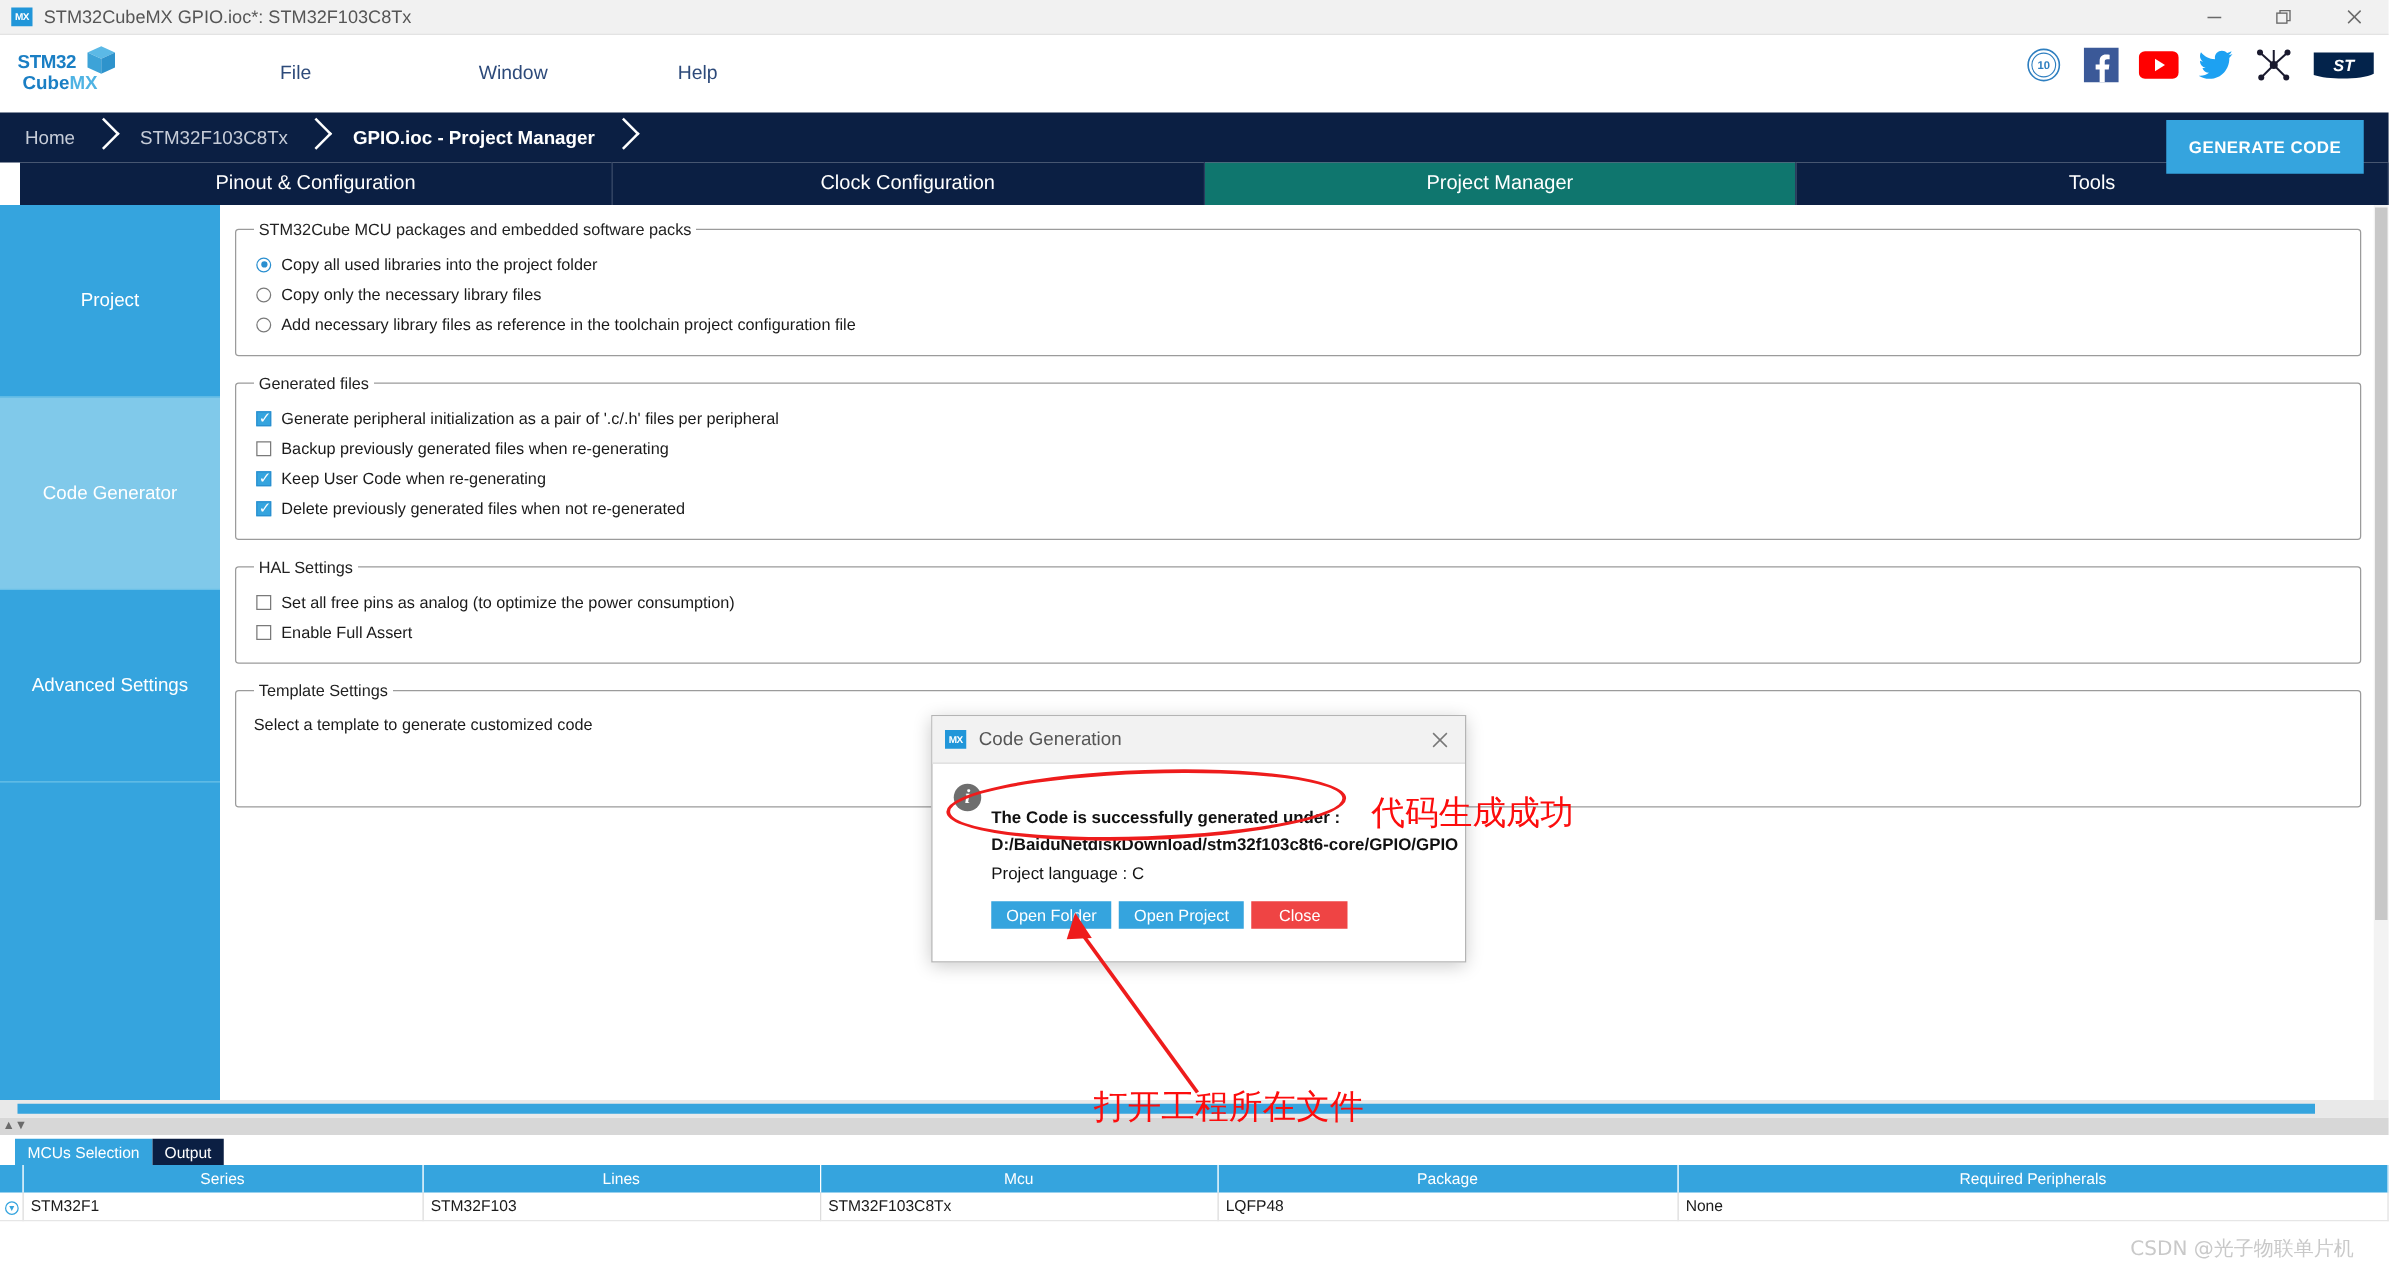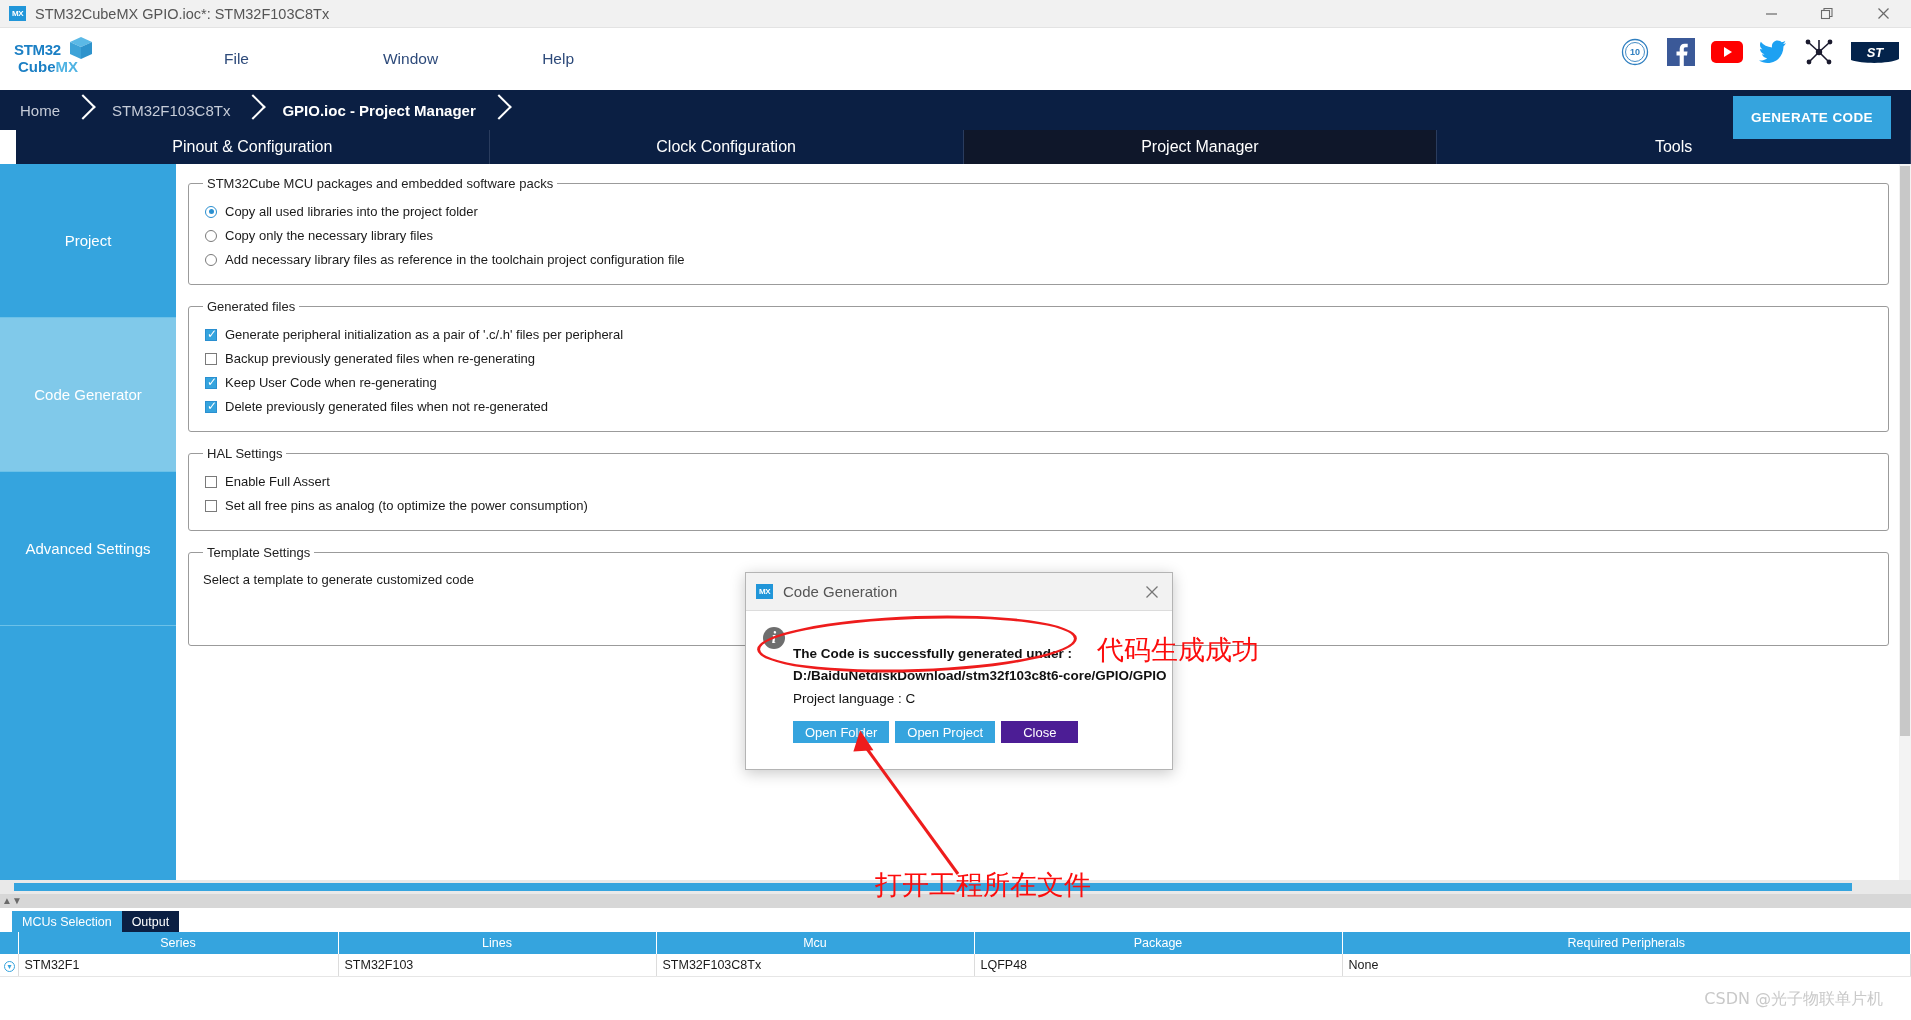--- a/index.html
+++ b/index.html
@@ -58,21 +58,21 @@
     padding: 0 18px; cursor: pointer;
   }
 
   
   .maintabs { height: 34px; display: flex; padding-left: 16px; }
   .mtab {
     flex: 1; background: #0b1f43; color: #ffffff; font-size: 16px;
     display: flex; align-items: center; justify-content: center;
     border-right: 1px solid #2a3c5e; cursor: pointer;
   }
-  .mtab.active { background: #0f172a; }
+  .mtab.active { background: #0f766e; }
 
   
   .bodyarea { position: relative; height: 716px; display: flex; background: #fff; }
   .sidebar { width: 176px; background: #35a4de; flex: none; display: flex; flex-direction: column; }
   .side-item {
     height: 154px; display:flex; align-items:center; justify-content:center;
     color: #ffffff; font-size: 15px; border-bottom: 1px solid #6cc1e8; cursor:pointer;
     text-align:center;
   }
   .side-item.active { background: #80c9ea; }
@@ -133,21 +133,21 @@
     font-weight: bold; font-style: italic; display:flex; align-items:center; justify-content:center;
     font-family: "Liberation Serif", serif;
   }
   .dlg-line1 { position:absolute; left: 47px; top: 35px; font-size: 13.5px; font-weight: bold; color:#111; white-space: nowrap;}
   .dlg-line2 { position:absolute; left: 47px; top: 57px; font-size: 13.5px; font-weight: bold; color:#111; white-space: nowrap;}
   .dlg-line3 { position:absolute; left: 47px; top: 80px; font-size: 13.5px; color:#111; }
   .dlg-btns { position:absolute; left: 47px; top: 110px; display:flex; gap: 6px; }
   .dbtn { height: 22px; padding: 0 12px; font-size: 13px; color:#fff; display:flex;
     align-items:center; justify-content:center; cursor:pointer; border:none; }
   .dbtn.primary { background: #35a4de; }
-  .dbtn.grey { background: #4c1d95; padding: 0 22px; }
+  .dbtn.grey { background: #ef4444; padding: 0 22px; }
 
   
   .annot-ellipse {
     position:absolute; left: 757px; top: 452px; width: 320px; height: 56px;
     border: 3px solid #ee1c1c; border-radius: 50%; z-index: 60; pointer-events:none;
     transform: rotate(-2deg);
   }
   .annot-cn1 {
     position:absolute; left: 1097px; top: 468px; font-size: 27px; color: #fc0d0d;
     z-index: 60; white-space: nowrap;
@@ -360,25 +360,25 @@
         <div class="optrow">
           <span class="cbox on"></span>
           <span class="lbl">Delete previously generated files when not re-generated</span>
         </div>
       </fieldset>
 
       <fieldset class="grp">
         <legend>HAL Settings</legend>
         <div class="optrow">
           <span class="cbox"></span>
+          <span class="lbl">Set all free pins as analog (to optimize the power consumption)</span>
+        </div>
+        <div class="optrow">
+          <span class="cbox"></span>
           <span class="lbl">Enable Full Assert</span>
-        </div>
-        <div class="optrow">
-          <span class="cbox"></span>
-          <span class="lbl">Set all free pins as analog (to optimize the power consumption)</span>
         </div>
       </fieldset>
 
       <fieldset class="grp">
         <legend>Template Settings</legend>
         <div class="tmpl-text">Select a template to generate customized code</div>
         <div class="tmpl-body"></div>
       </fieldset>
 
     </div>

